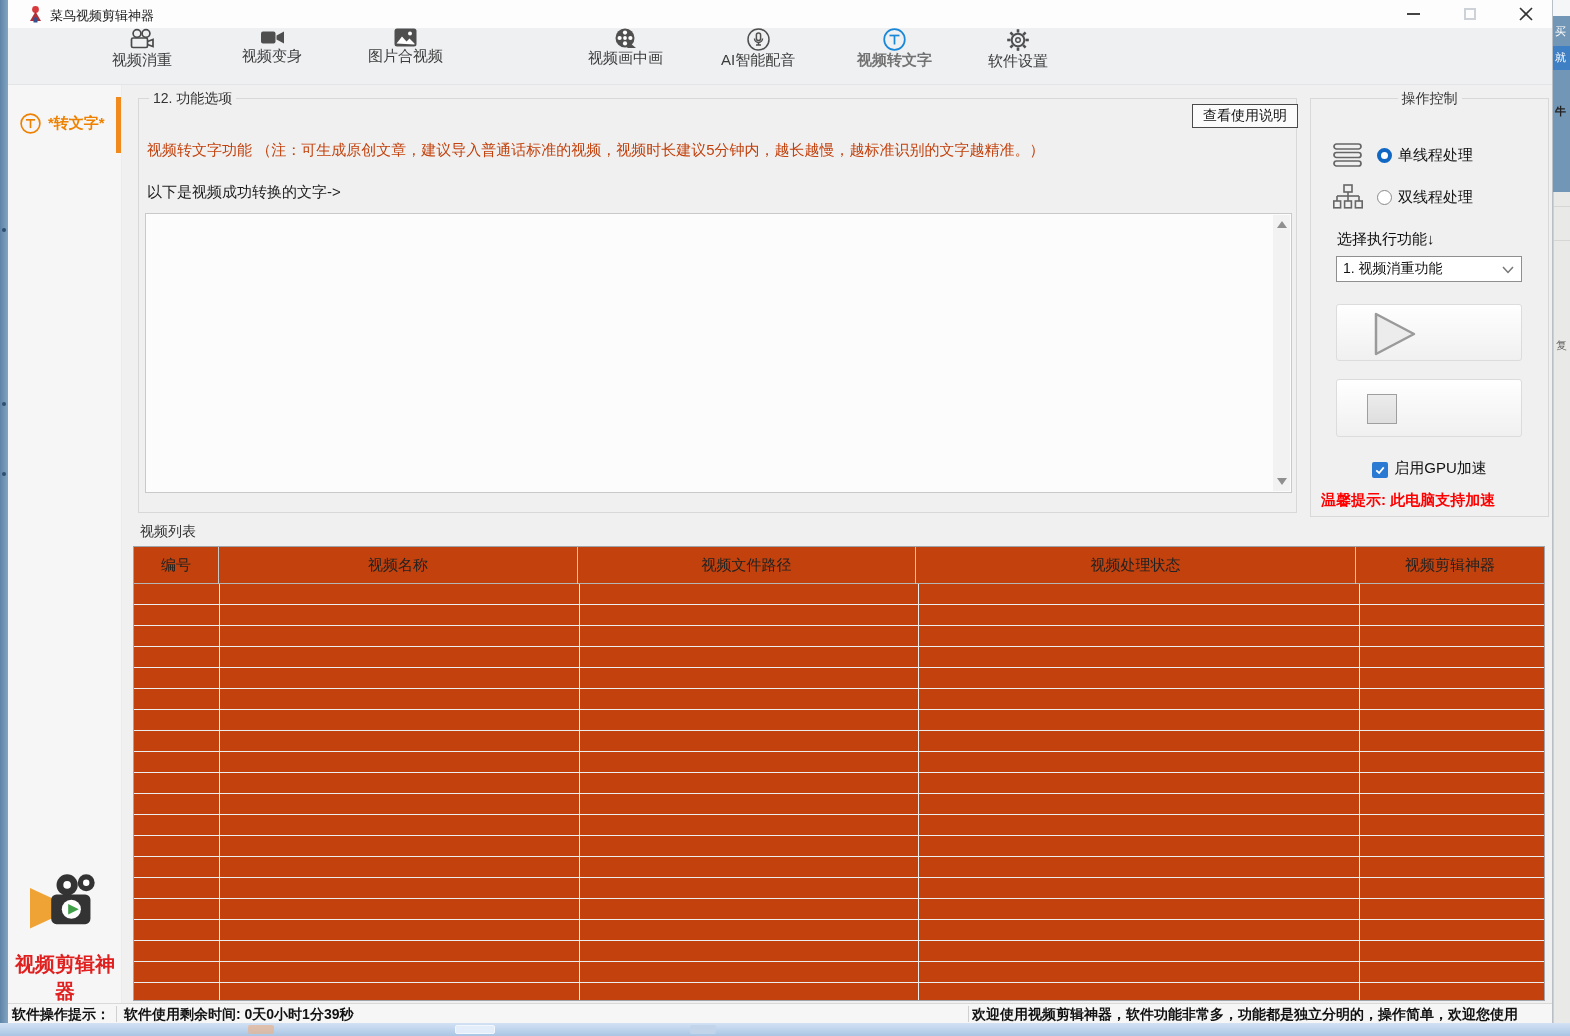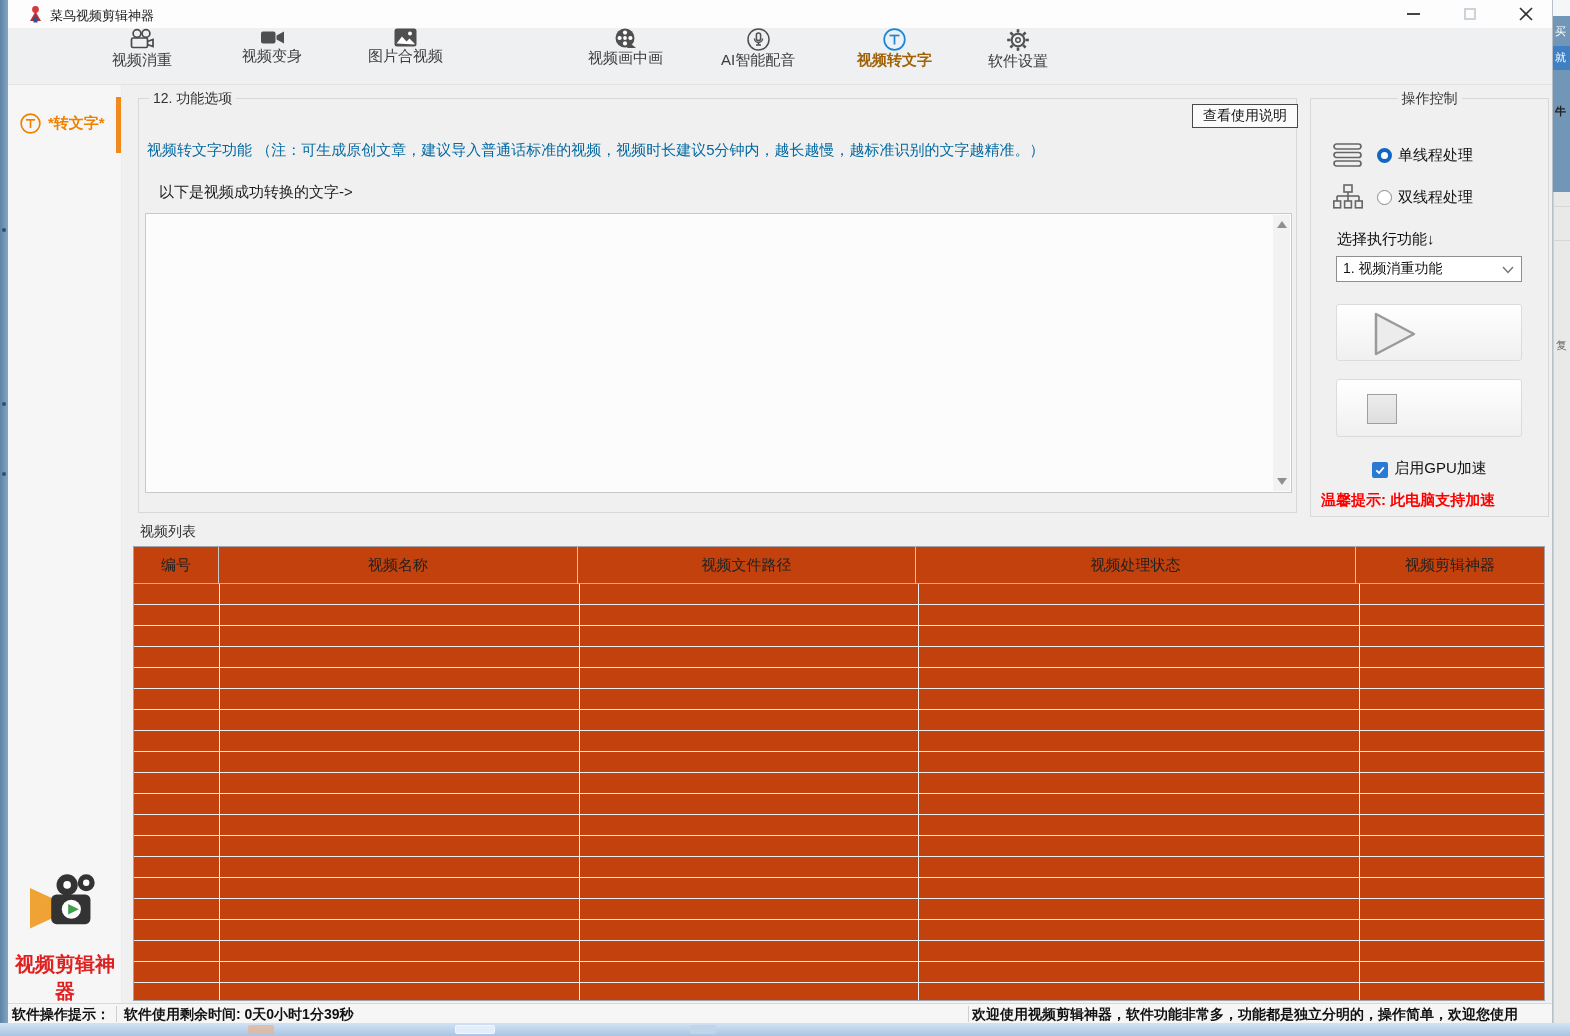--- a/index.html
+++ b/index.html
@@ -29,21 +29,21 @@
   #titlebar { left:0; top:0; width:100%; height:28px; background:#fdfdfd; }
   #app-title { left:42px; top:7px; font-size:13px; color:#1a1a1a; }
   .win-btn { top:0; width:44px; height:28px; display:flex; align-items:center; justify-content:center; }
   #btn-min span { display:block; width:13px; height:2px; background:#444; }
   #btn-max span { display:block; width:12px; height:12px; border:2px solid #ccd2d8; }
 
   
   #tabbar { left:0; top:28px; width:100%; height:57px; background:#eef0f2; border-bottom:1px solid #e2e4e6; }
   .tab { top:0; height:56px; display:flex; align-items:center; gap:0; cursor:default;flex-direction:column; }
   .tab .lbl { font-size:15px; color:#3c3c3c; white-space:nowrap; }
-  .tab.active .lbl { color:#a16207; font-weight:bold; }
+  .tab.active .lbl { color:#737373; font-weight:bold; }
   #tab-underline { top:82px; height:3px; background:#1b86e0; }
 
   
   #content { left:0; top:85px; width:100%; height:918px; background:#f0f0f0; }
 
   
   #sidebar { left:0; top:0; width:114px; height:918px; background:#f6f6f7; border-right:1px solid #ececec; }
   #side-item { left:0; top:18px; width:114px; height:40px; display:flex; align-items:center; }
   #side-item .t-icon { margin-left:12px; }
   #side-label { margin-left:7px; color:#ee8200; font-weight:bold; font-size:15px; }
@@ -52,22 +52,22 @@
   #side-caption { left:0px; top:866px; width:114px; text-align:center; color:#e01f1f; font-weight:bold; font-size:20px; }
 
   
   .groupbox { border:1px solid #d8d8d8; }
   .group-label { top:-9px; background:#f0f0f0; padding:0 4px; font-size:14px; color:#333; white-space:nowrap; }
   #gb-function { left:130px; top:13px; width:1159px; height:415px; }
   #gb-control { left:1302px; top:13px; width:239px; height:419px; }
 
   #help-btn { right:-2px; top:5px; width:106px; height:24px; background:#fbfbfb; border:1px solid #4a4a4a;
               font-size:14px; color:#111; display:flex; align-items:center; justify-content:center; }
-  #desc-line1 { left:8px; top:42px; font-size:15px; color:#0369a1; white-space:nowrap; }
-  #desc-line2 { left:8px; top:84px; font-size:15px; color:#1c1c1c;margin-left:12px; }
+  #desc-line1 { left:8px; top:42px; font-size:15px; color:#c2410c; white-space:nowrap; }
+  #desc-line2 { left:8px; top:84px; font-size:15px; color:#1c1c1c; }
   #result-box { left:6px; top:114px; width:1147px; height:280px; background:#fcfcfd; border:1px solid #c9c9c9; }
   #result-text { left:6px; top:4px; right:24px; bottom:4px; font-size:14px; color:#222; overflow:hidden; }
   #vscroll { right:1px; top:1px; width:17px; height:276px; background:#f2f2f3; }
   .scroll-arrow { left:4px; width:0; height:0; border-left:5px solid transparent; border-right:5px solid transparent; }
   #arrow-up { top:6px; border-bottom:7px solid #8f8f8f; }
   #arrow-down { bottom:6px; border-top:7px solid #8f8f8f; }
 
   
   #gb-control .group-label { left:50%; transform:translateX(-50%); }
   .ctl-row { left:22px; height:32px; display:flex; align-items:center; }

